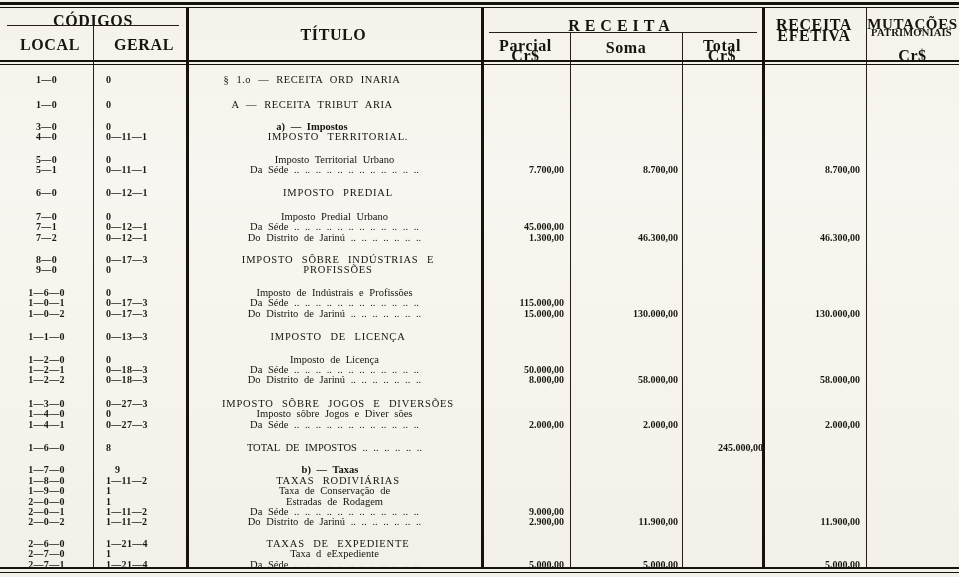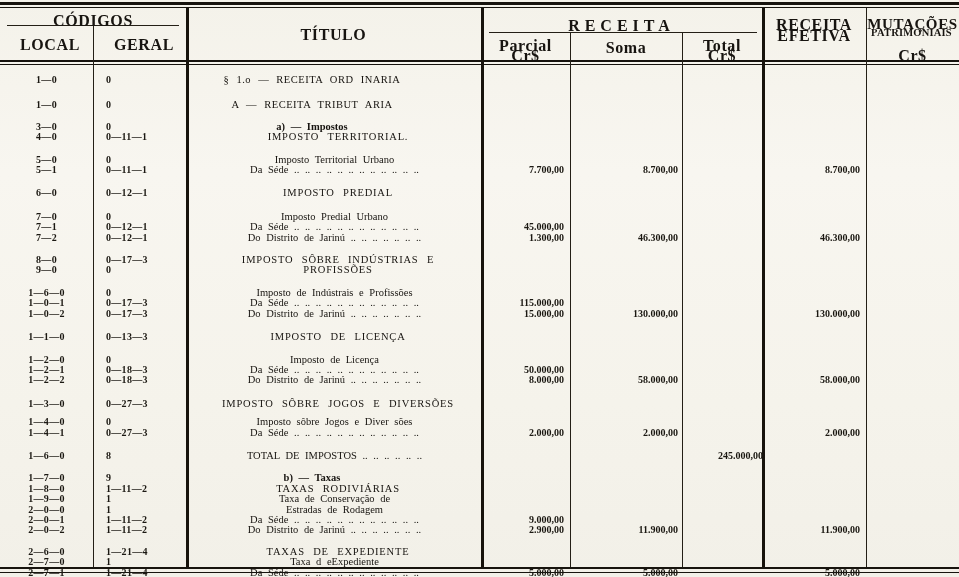--- a/index.html
+++ b/index.html
@@ -272,21 +272,21 @@
       <div class="row" style="margin-top: 13px;">
         <div class="cell c-local">1—3—0</div>
         <div class="cell c-geral">0—27—3</div>
         <div class="cell c-title t-caps">IMPOSTO SÔBRE JOGOS E DIVERSÕES</div>
         <div class="cell c-parcial"></div>
         <div class="cell c-soma"></div>
         <div class="cell c-total"></div>
         <div class="cell c-efetiva"></div>
         <div class="cell c-mutacoes"></div>
       </div>
-      <div class="row" style="margin-top: 8px;">
+      <div class="row" style="margin-top: 0;">
         <div class="cell c-local">1—4—0</div>
         <div class="cell c-geral">0</div>
         <div class="cell c-title t-sub">Imposto sôbre Jogos e Diver sões</div>
         <div class="cell c-parcial"></div>
         <div class="cell c-soma"></div>
         <div class="cell c-total"></div>
         <div class="cell c-efetiva"></div>
         <div class="cell c-mutacoes"></div>
       </div>
       <div class="row">
@@ -302,21 +302,21 @@
       <div class="row" style="margin-top: 13px;">
         <div class="cell c-local">1—6—0</div>
         <div class="cell c-geral">8</div>
         <div class="cell c-title t-sub">TOTAL DE IMPOSTOS  .. .. .. .. .. ..</div>
         <div class="cell c-parcial"></div>
         <div class="cell c-soma"></div>
         <div class="cell c-total">245.000,00</div>
         <div class="cell c-efetiva"></div>
         <div class="cell c-mutacoes"></div>
       </div>
-      <div class="row" style="margin-top: 12px;">
+      <div class="row" style="margin-top: 12px; gap: 9px;">
         <div class="cell c-local">1—7—0</div>
         <div class="cell c-geral">9</div>
         <div class="cell c-title t-center-bold">b) — Taxas</div>
         <div class="cell c-parcial"></div>
         <div class="cell c-soma"></div>
         <div class="cell c-total"></div>
         <div class="cell c-efetiva"></div>
         <div class="cell c-mutacoes"></div>
       </div>
       <div class="row">

